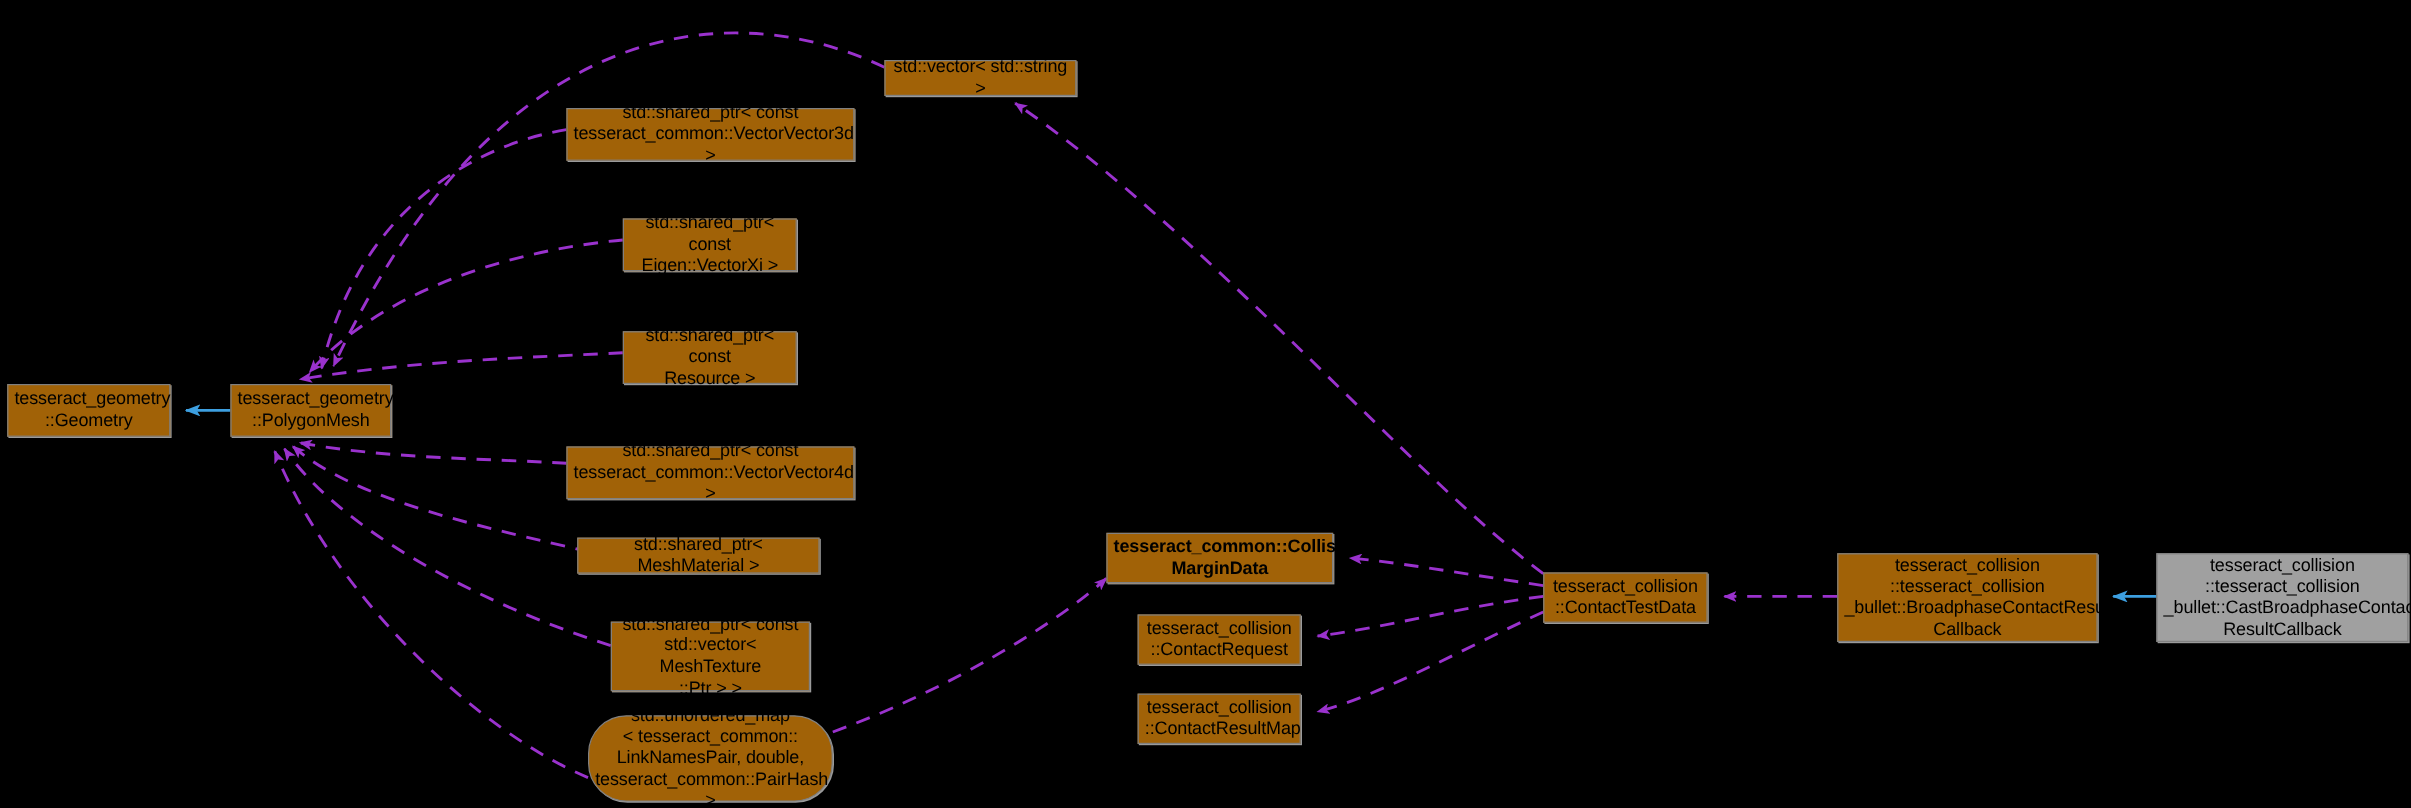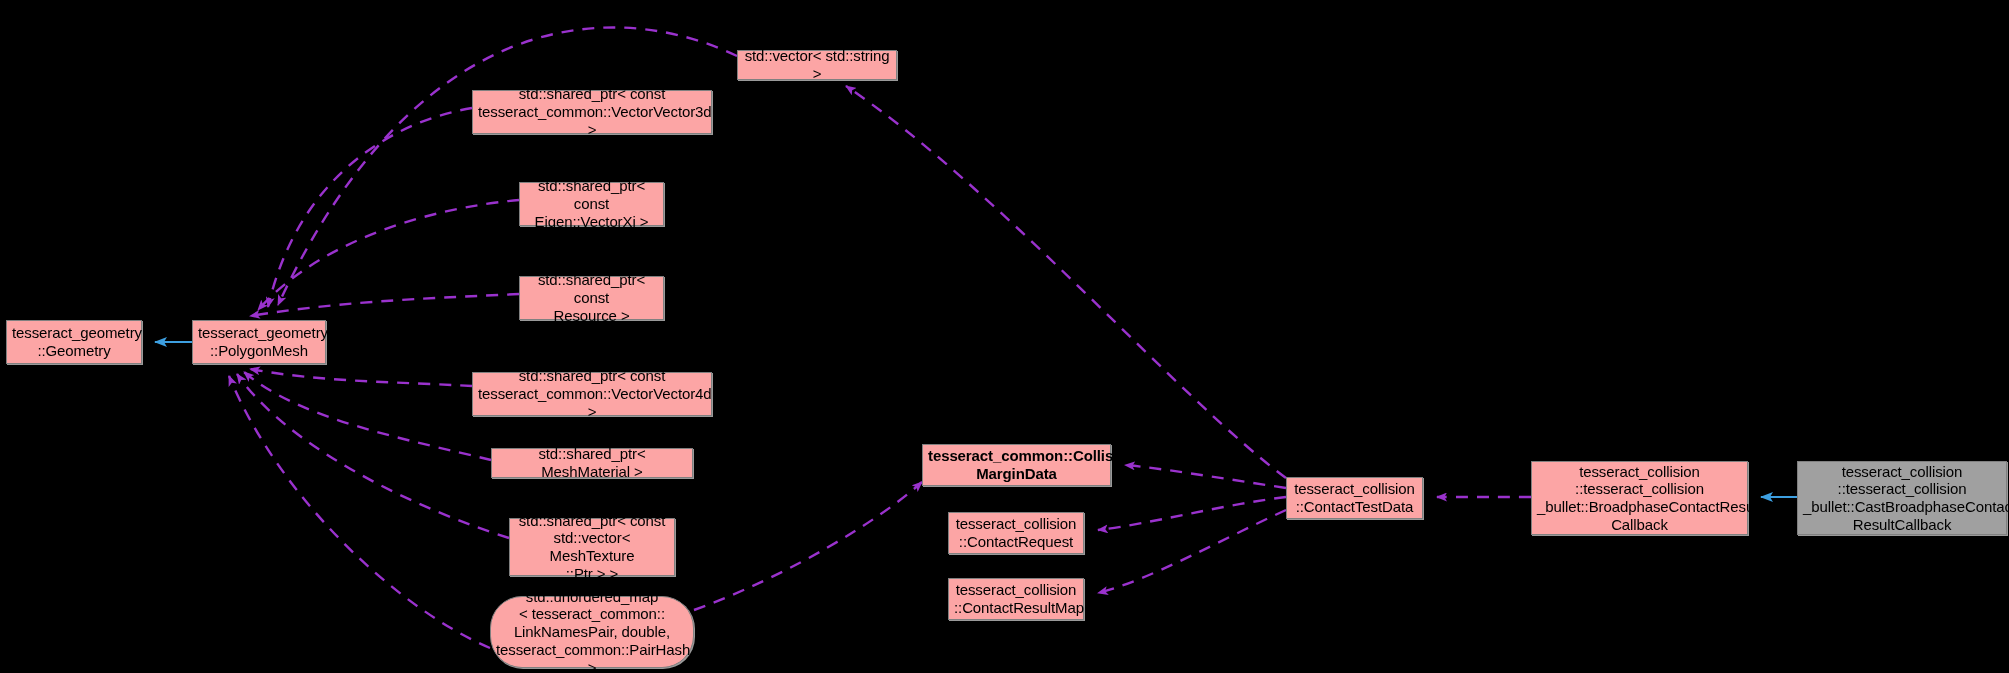--- a/index.html
+++ b/index.html
@@ -21,21 +21,21 @@
     position: absolute;
     left: 0;
     top: 0;
     width: 2009px;
     height: 673px;
     pointer-events: none;
   }
   .node {
     position: absolute;
     box-sizing: border-box;
-    background: #fca5a5;
+    background: #a16207;
     border: 1px solid #808080;
     box-shadow: 1px 1px 0 0 #9a9a9a;
     display: flex;
     align-items: center;
     justify-content: center;
     text-align: center;
     color: #000000;
     font-size: 15px;
     line-height: 1.18;
     letter-spacing: -0.1px;
@@ -96,21 +96,21 @@
 ::PolygonMesh</span></div>
       <div class="node" style="left: 737px; top: 50px; width: 160px; height: 30px;"><span>std::vector&lt; std::string &gt;</span></div>
       <div class="node" style="left: 472px; top: 90px; width: 240px; height: 44px;"><span>std::shared_ptr&lt; const
 tesseract_common::VectorVector3d &gt;</span></div>
       <div class="node" style="left: 519px; top: 182px; width: 145px; height: 44px;"><span>std::shared_ptr&lt; const
 Eigen::VectorXi &gt;</span></div>
       <div class="node" style="left: 519px; top: 276px; width: 145px; height: 44px;"><span>std::shared_ptr&lt; const
 Resource &gt;</span></div>
       <div class="node" style="left: 472px; top: 372px; width: 240px; height: 44px;"><span>std::shared_ptr&lt; const
 tesseract_common::VectorVector4d &gt;</span></div>
-      <div class="node" style="left: 491px; top: 448px; width: 202px; height: 30px;"><span>std::shared_ptr&lt; MeshMaterial &gt;</span></div>
+      <div class="node" style="left: 481px; top: 448px; width: 202px; height: 30px;"><span>std::shared_ptr&lt; MeshMaterial &gt;</span></div>
       <div class="node" style="left: 509px; top: 518px; width: 166px; height: 58px;"><span>std::shared_ptr&lt; const
 std::vector&lt; MeshTexture
 ::Ptr &gt; &gt;</span></div>
       <div class="node" style="left: 490px; top: 596px; width: 204px; height: 72px; border-radius: 32px;"><span>std::unordered_map
 &lt; tesseract_common::
 LinkNamesPair, double,
 tesseract_common::PairHash &gt;</span></div>
       <div class="node" style="left: 922px; top: 444px; width: 189px; height: 42px; font-weight: bold;"><span>tesseract_common::Collision
 MarginData</span></div>
       <div class="node" style="left: 948px; top: 512px; width: 136px; height: 42px;"><span>tesseract_collision

